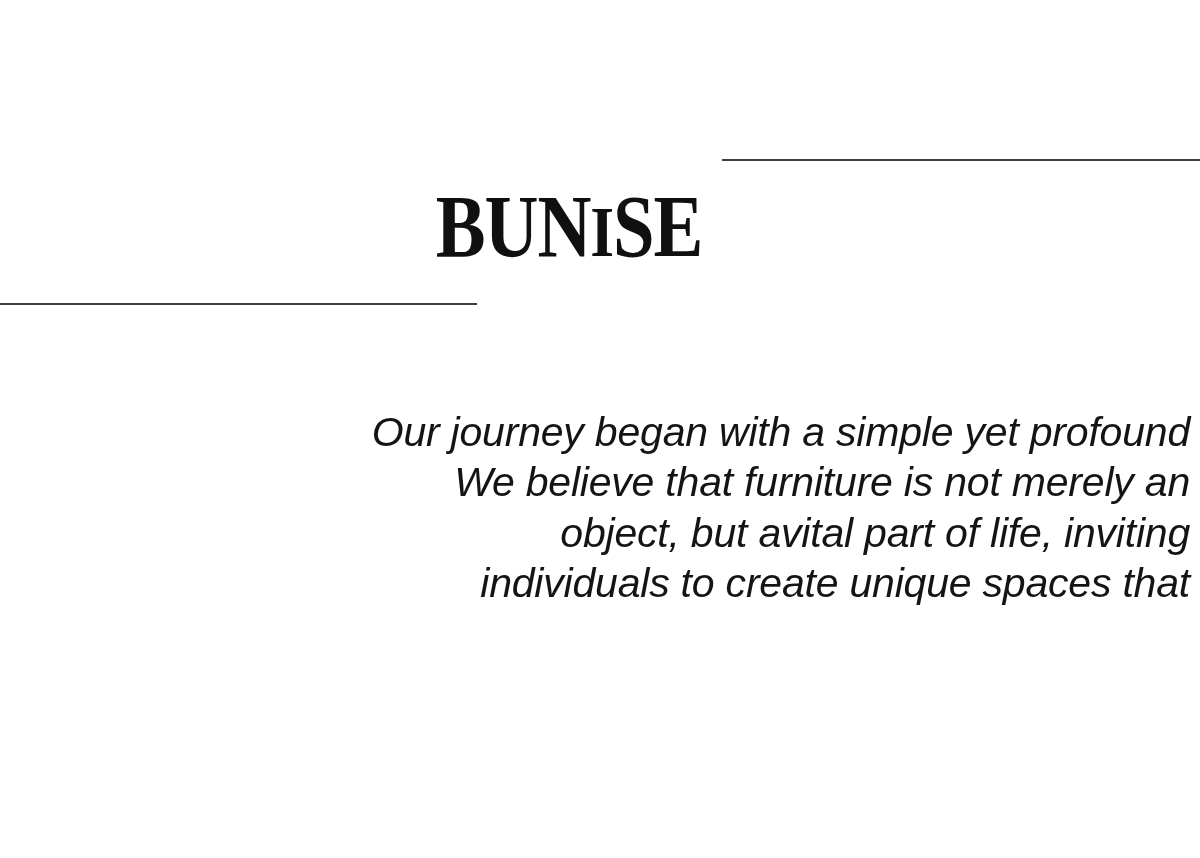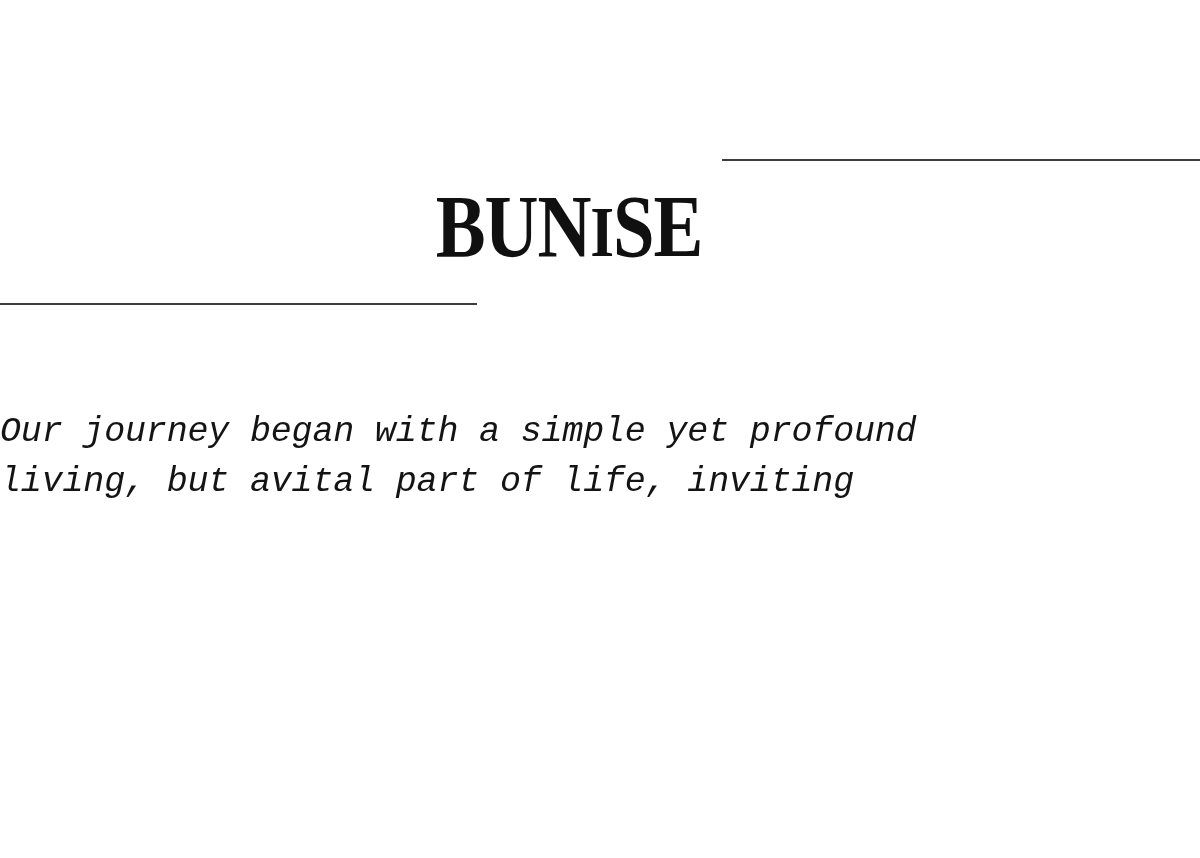--- a/index.html
+++ b/index.html
@@ -52,25 +52,25 @@
   .brand-logo .logo-small-i {
     font-size: 0.82em;
   }
 
   
   .story {
     position: absolute;
     top: 407px;
     left: 0;
     right: 10px;
-    text-align: left;
-    font-family: Liberation Mono, monospace;
+    text-align: right;
+    font-family: Liberation Sans, sans-serif;
     font-style: italic;
     font-weight: 400;
-    font-size: 35px;
+    font-size: 41px;
     line-height: 50.3px;
     letter-spacing: -0.005em;
     color: #141414;
   }
   .story-line {
     white-space: nowrap;
   }
 </style>
 </head>
 <body>
@@ -78,16 +78,18 @@
 <div class="page">
 
   <div class="rule rule-top-right"></div>
 
   <h1 class="brand-logo"><span>BUN</span><span class="logo-small-i">I</span><span>SE</span></h1>
 
   <div class="rule rule-left"></div>
 
   <div class="story">
     <div class="story-line">Our journey began with a simple yet profound</div>
-    <div class="story-line">living, but avital part of life, inviting</div>
+    <div class="story-line">We believe that furniture is not merely an</div>
+    <div class="story-line">object, but avital part of life, inviting</div>
+    <div class="story-line">individuals to create unique spaces that</div>
   </div>
 
 </div>
 
 </body></html>

